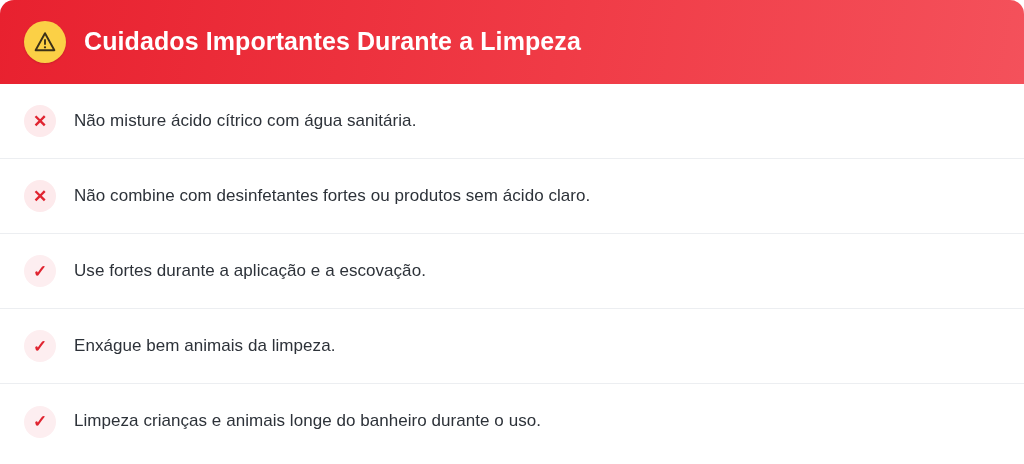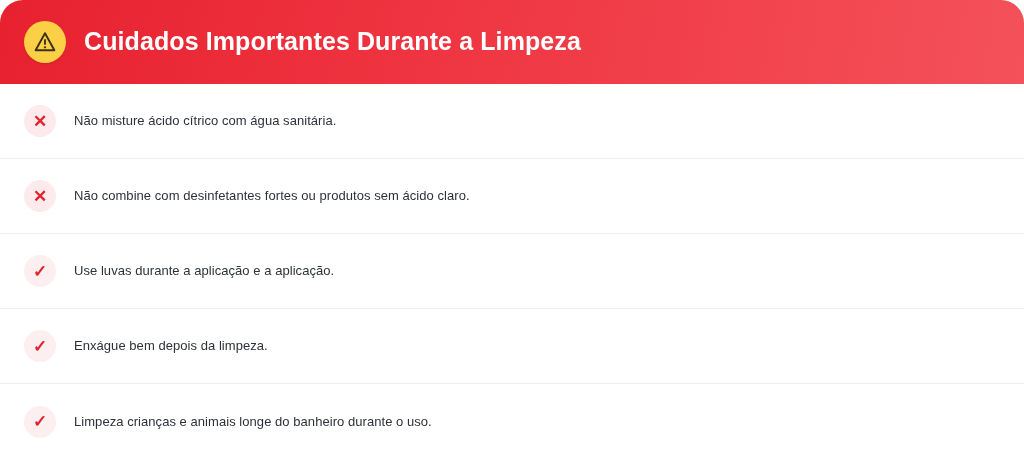--- a/index.html
+++ b/index.html
@@ -13,21 +13,21 @@
     font-family: "Liberation Sans", sans-serif;
     overflow: hidden;
   }
 
   .card {
     position: relative;
     width: 1024px;
     height: 464px;
     box-sizing: border-box;
     background: #ffffff;
-    border-radius: 23px;
+    border-radius: 8px;
     overflow: hidden;
   }
 
   
   .card-header {
     display: flex;
     align-items: center;
     height: 84px;
     box-sizing: border-box;
     padding: 0 24px;
@@ -94,21 +94,21 @@
     background: #fdeaec;
     color: #e02430;
   }
   .row-icon.ok {
     background: #fdeef0;
     color: #e02430;
   }
 
   .row-text {
     color: #2d3239;
-    font-size: 13px;
+    font-size: 17px;
     line-height: 1.35;
     letter-spacing: 0.05px;
   }
 
   svg { display: block; }
 </style>
 </head>
 <body>
 
 <div class="card">
@@ -131,26 +131,26 @@
       <div class="row-text">Não misture ácido cítrico com água sanitária.</div>
     </div>
 
     <div class="row">
       <div class="row-icon danger">✕</div>
       <div class="row-text">Não combine com desinfetantes fortes ou produtos sem ácido claro.</div>
     </div>
 
     <div class="row">
       <div class="row-icon ok">✓</div>
-      <div class="row-text">Use luvas durante a aplicação e a aplicação.</div>
+      <div class="row-text">Use fortes durante a aplicação e a escovação.</div>
     </div>
 
     <div class="row">
       <div class="row-icon ok">✓</div>
-      <div class="row-text">Enxágue bem depois da limpeza.</div>
+      <div class="row-text">Enxágue bem animais da limpeza.</div>
     </div>
 
     <div class="row">
       <div class="row-icon ok">✓</div>
       <div class="row-text">Limpeza crianças e animais longe do banheiro durante o uso.</div>
     </div>
 
   </div>
 </div>
 

